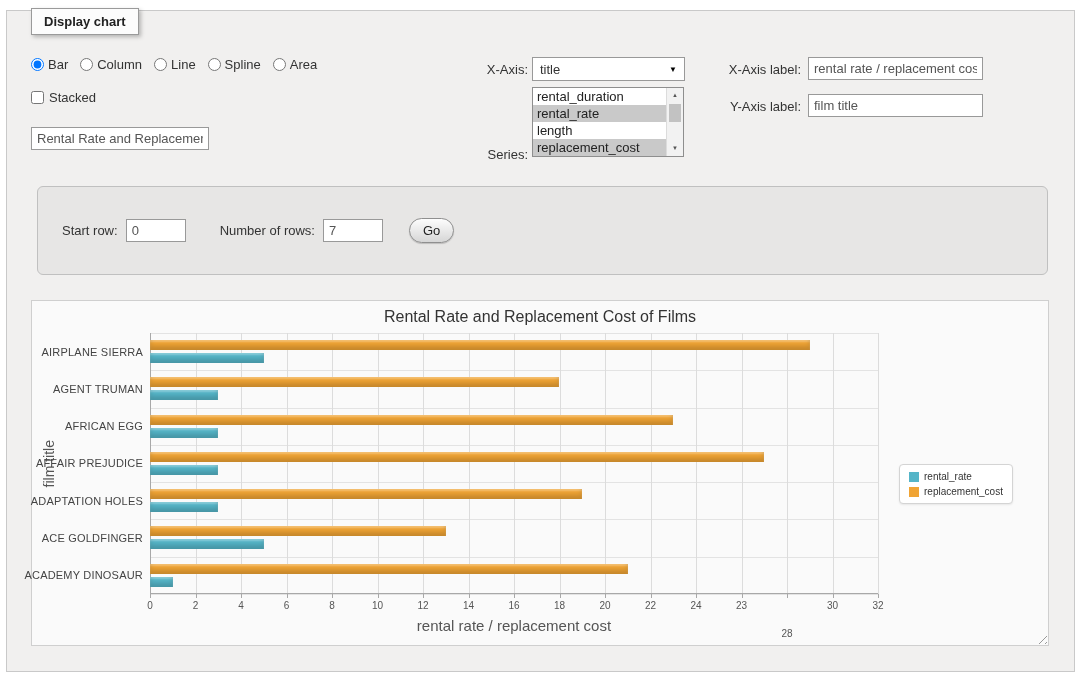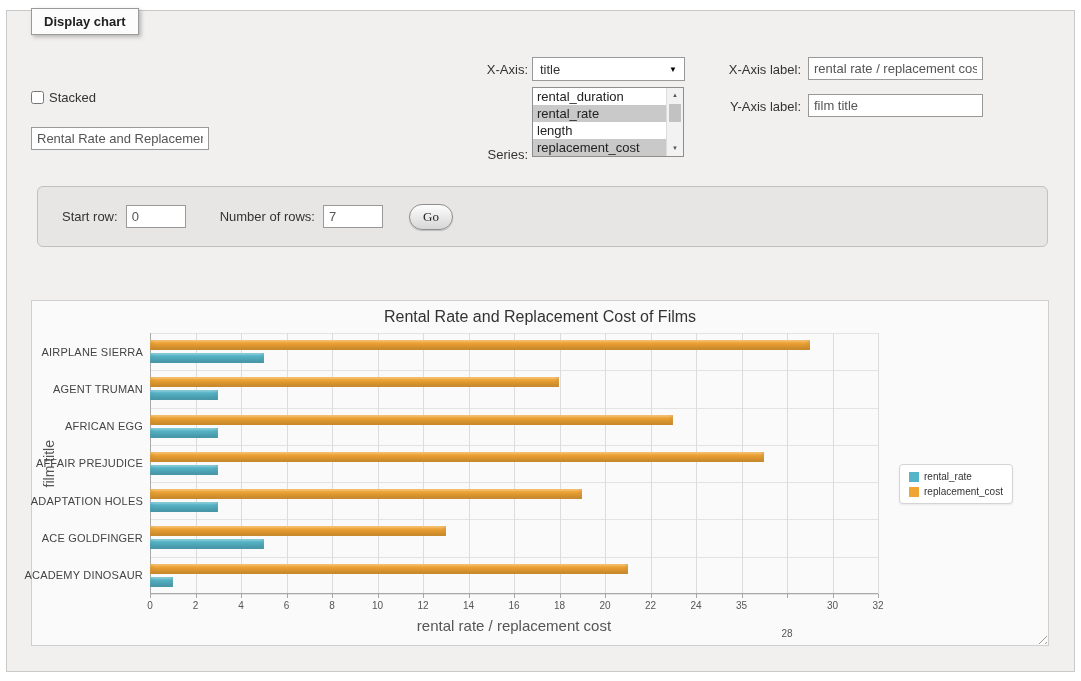--- a/index.html
+++ b/index.html
@@ -30,24 +30,24 @@
   .list-option { font-size: 13px; color: #222; padding: 0 4px; height: 17px; line-height: 17px; white-space: nowrap; }
   .list-option.selected { background: #c9c9c9; }
   .scrollbar { width: 17px; background: #f2f2f2; border-left: 1px solid #dcdcdc; display: flex; flex-direction: column; }
   .sb-btn { height: 15px; font-size: 6px; color: #555; text-align: center; line-height: 15px; }
   .sb-track { flex: 1; position: relative; }
   .sb-thumb { position: absolute; left: 2px; right: 2px; top: 1px; height: 18px; background: #c2c2c2; }
 
   .xlabel-input { position: absolute; left: 801px; top: 46px; width: 175px; }
   .ylabel-input { position: absolute; left: 801px; top: 83px; width: 175px; }
 
-  .rows-panel { position: absolute; left: 30px; top: 175px; width: 1011px; height: 61px; background: #e7e6e5; border: 1px solid #c0c0c0; border-radius: 6px; display: flex; align-items: center; padding-left: 24px; gap: 8px; }
+  .rows-panel { position: absolute; left: 30px; top: 175px; width: 1011px; height: 89px; background: #e7e6e5; border: 1px solid #c0c0c0; border-radius: 6px; display: flex; align-items: center; padding-left: 24px; gap: 8px; }
   .rows-panel .text-input { width: 60px; }
   .num-rows-caption { margin-left: 10px; padding-left: 16px; }
-  .go-btn { margin-left: 18px; padding: 4px 13px; border: 1px solid #8f8f8f; border-radius: 13px; background: linear-gradient(#fdfdfd, #d6d6d6); font-size: 13px; font-family: Liberation Serif, serif; color: #222; box-shadow: 0 1px 1px rgba(0,0,0,0.18); }
+  .go-btn { margin-left: 18px; padding: 4px 13px; border: 1px solid #8f8f8f; border-radius: 13px; background: linear-gradient(#fdfdfd, #d6d6d6); font-size: 13px; font-family: Liberation Sans, sans-serif; color: #222; box-shadow: 0 1px 1px rgba(0,0,0,0.18); }
 
   .chart-box { position: absolute; left: 24px; top: 289px; width: 1018px; height: 346px; background: #fafafa; border: 1px solid #cfcfcf; }
   .chart-title { position: absolute; top: 7px; left: 0; width: 100%; text-align: center; font-size: 16px; color: #333; }
 
   .plot { position: absolute; left: 118px; top: 32px; width: 728px; height: 261px; }
   .vgrid { position: absolute; top: 0; bottom: 0; width: 1px; background: #dcdcdc; }
   .hgrid { position: absolute; left: 0; right: 0; height: 1px; background: #e3e3e3; }
   .axis-y { position: absolute; left: 0; top: 0; bottom: 0; width: 1px; background: #a8a8a8; }
   .axis-x { position: absolute; left: 0; right: 0; bottom: 0; height: 1px; background: #a8a8a8; }
   .chart-rows { position: absolute; left: 0; top: 0; right: 0; bottom: 0; display: flex; flex-direction: column; }
@@ -68,20 +68,42 @@
   .legend-swatch { width: 10px; height: 10px; display: inline-block; }
 
   .resize-handle { position: absolute; right: 1px; bottom: 1px; width: 12px; height: 12px; background: repeating-linear-gradient(135deg, transparent 0 3px, #999 3px 4px); clip-path: polygon(100% 0, 100% 100%, 0 100%); }
 </style>
 </head>
 <body>
 
 <div class="panel">
   <div class="legend-tab">Display chart</div>
 
+  <div class="radio-row">
+      <label>
+        <input type="radio" name="chartType" checked="" style="">
+        <span>Bar</span>
+      </label>
+      <label>
+        <input type="radio" name="chartType" style="">
+        <span>Column</span>
+      </label>
+      <label>
+        <input type="radio" name="chartType" style="">
+        <span>Line</span>
+      </label>
+      <label>
+        <input type="radio" name="chartType" style="">
+        <span>Spline</span>
+      </label>
+      <label>
+        <input type="radio" name="chartType" style="">
+        <span>Area</span>
+      </label>
+    </div>
 
   <label class="stacked-row">
     <input type="checkbox" style="">
     <span>Stacked</span>
   </label>
 
   <input class="text-input title-input" value="Rental Rate and Replacement Cost of Films" style="">
 
   <div class="caption xaxis-caption">X-Axis:</div>
   <div class="fake-select">
@@ -214,21 +236,21 @@
         <div class="ticklabel" style="left: 50%;">16</div>
         <div class="tickmark" style="left: 56.25%;"></div>
         <div class="ticklabel" style="left: 56.25%;">18</div>
         <div class="tickmark" style="left: 62.5%;"></div>
         <div class="ticklabel" style="left: 62.5%;">20</div>
         <div class="tickmark" style="left: 68.75%;"></div>
         <div class="ticklabel" style="left: 68.75%;">22</div>
         <div class="tickmark" style="left: 75%;"></div>
         <div class="ticklabel" style="left: 75%;">24</div>
         <div class="tickmark" style="left: 81.25%;"></div>
-        <div class="ticklabel" style="left: 81.25%;">35</div>
+        <div class="ticklabel" style="left: 81.25%;">23</div>
         <div class="tickmark" style="left: 87.5%;"></div>
         <div class="ticklabel" style="left: 87.5%; margin-top: 28px;">28</div>
         <div class="tickmark" style="left: 93.75%;"></div>
         <div class="ticklabel" style="left: 93.75%;">30</div>
         <div class="tickmark" style="left: 100%;"></div>
         <div class="ticklabel" style="left: 100%;">32</div>
       </div>
     <div class="x-axis-title">rental rate / replacement cost</div>
 
     <div class="chart-legend">

